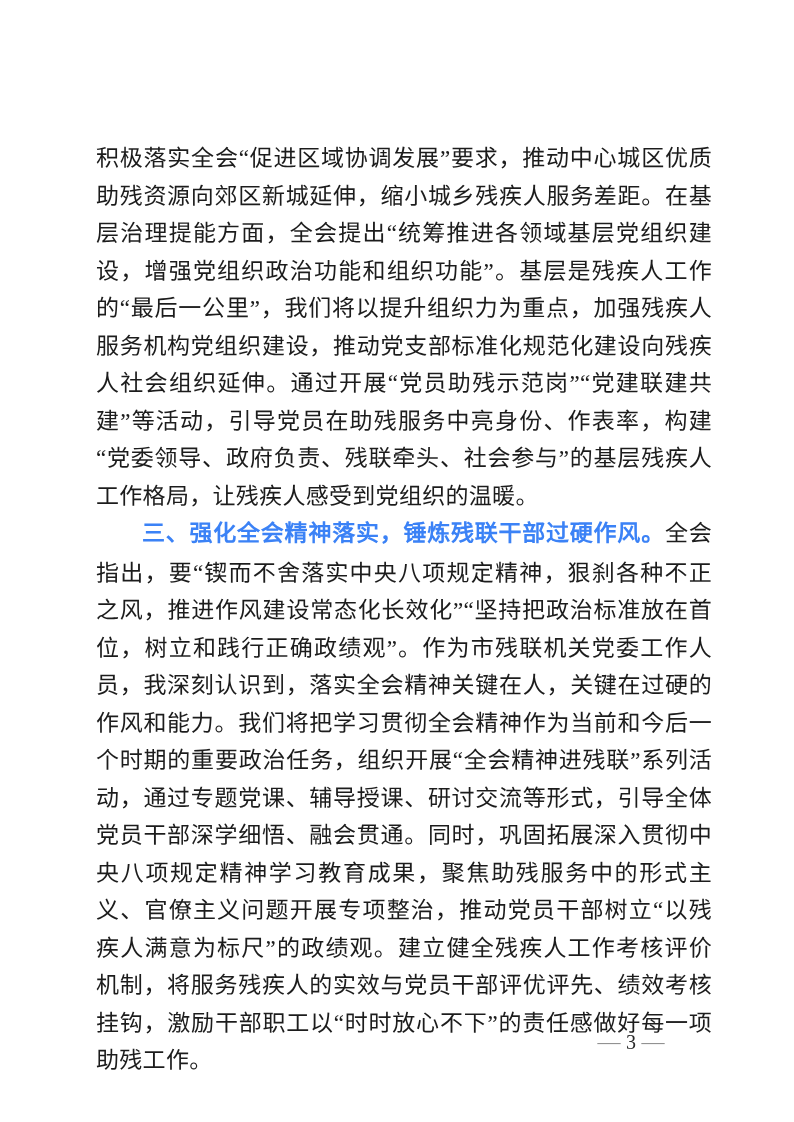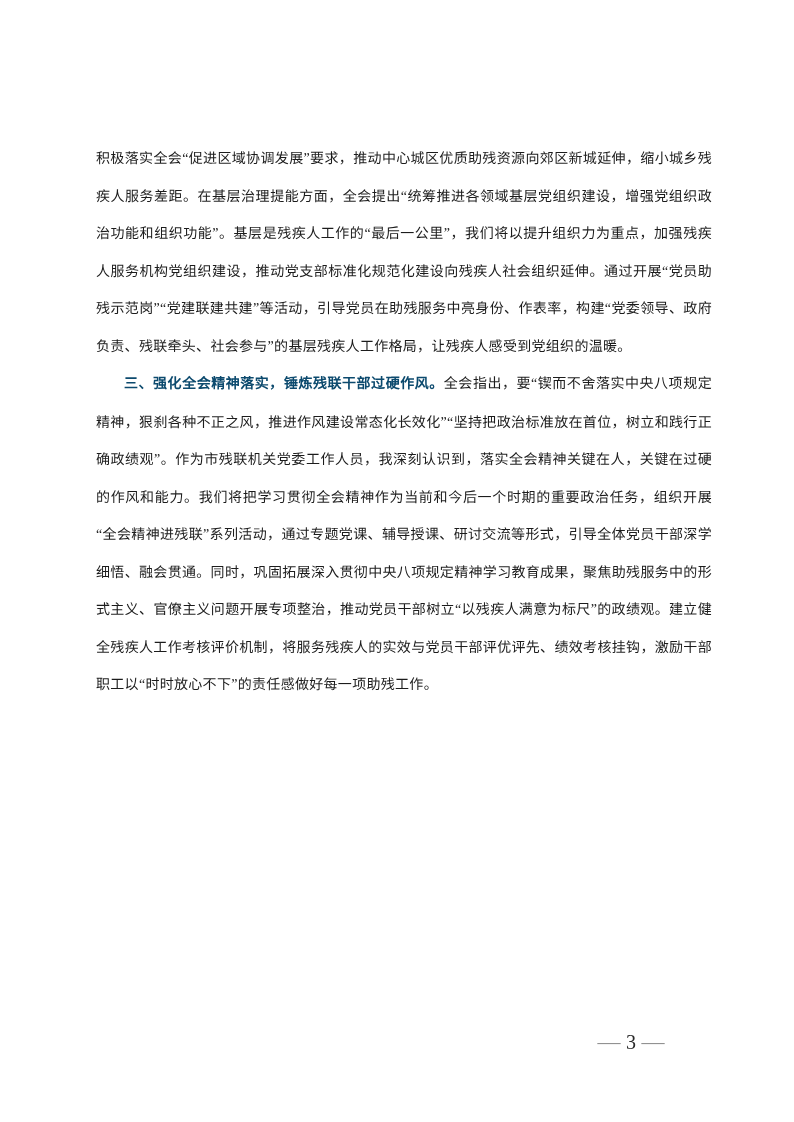--- a/index.html
+++ b/index.html
@@ -17,33 +17,33 @@
     font-family: "Liberation Serif", "DejaVu Serif", serif;
   }
   .content {
     position: absolute;
     left: 96px;
     top: 140px;
     width: 616px;
   }
   .para {
     margin: 0;
-    font-size: 14px;
+    font-size: 23px;
     line-height: 37.5px;
     text-align: justify;
     color: #1c1c1c;
     letter-spacing: 0.3px;
   }
   .indent {
     text-indent: 2em;
   }
   .section-heading {
     font-family: Liberation Mono, monospace;
     font-weight: 700;
-    color: #0c4a6e;
+    color: #3b82f6;
   }
   .page-number {
     position: absolute;
     top: 1030px;
     left: 599px;
     display: flex;
     align-items: center;
     gap: 7px;
     font-size: 20px;
     line-height: 24px;

